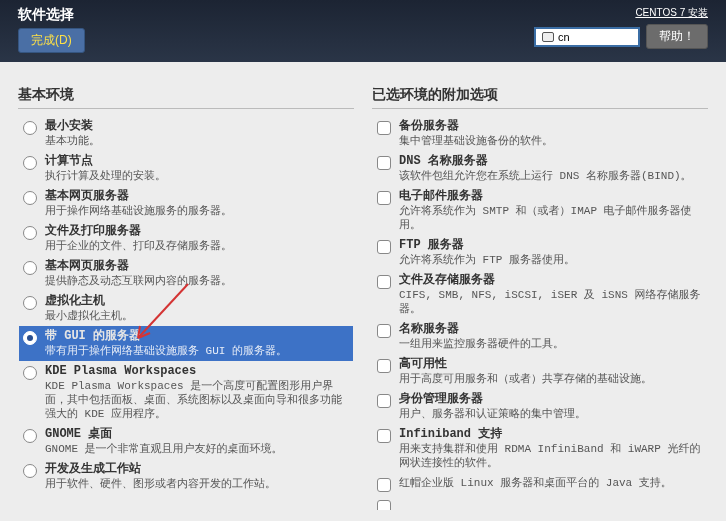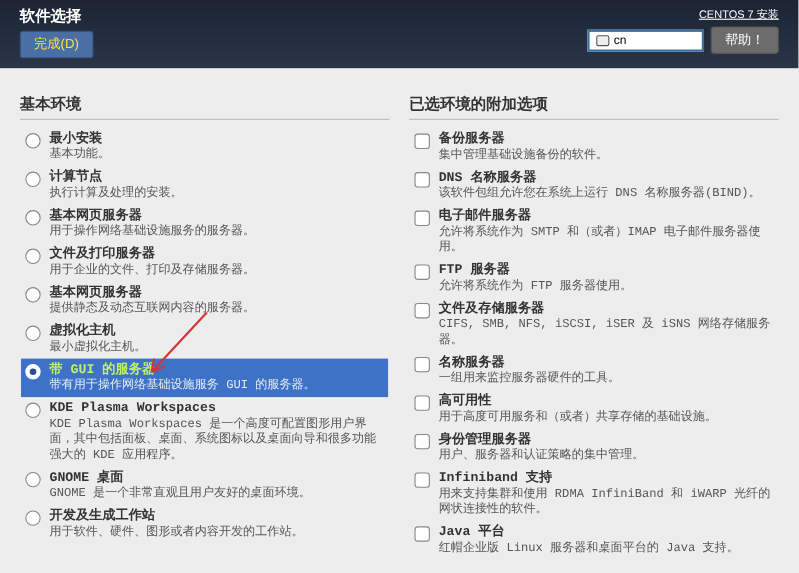--- a/index.html
+++ b/index.html
@@ -95,21 +95,21 @@
 .item .ctrl.radio { border-radius: 50%; }
 .item .ctrl.checkbox { border-radius: 3px; }
 .item .ctrl .dot {
   width: 6px; height: 6px; border-radius: 50%;
   background: #333;
 }
 .item .body { flex: 1; }
 .item .label { font-weight: bold; font-size: 12px; line-height: 15px; }
 .item .desc { font-size: 11px; color: #555; line-height: 14px; }
 .item.selected { background: #3d72c6; color: #fff; }
-.item.selected .label { color: #bef264; }
+.item.selected .label { color: #e5e5e5; }
 .item.selected .desc { color: #e6ecf7; }
 .item.selected .ctrl.radio { border-color: #fff; background: #fff; }
 .item.selected .ctrl .dot { background: #2a4f91; }
 
 .arrow-svg {
   position: absolute;
   left: 128px;
   top: 280px;
   pointer-events: none;
 }
@@ -280,21 +280,20 @@
         <div class="item">
           <div class="ctrl checkbox"></div>
           <div class="body">
             <div class="label">Infiniband 支持</div>
             <div class="desc">用来支持集群和使用 RDMA InfiniBand 和 iWARP 光纤的网状连接性的软件。</div>
           </div>
         </div>
         <div class="item">
           <div class="ctrl checkbox"></div>
           <div class="body">
-            <div class="label">Java 平台</div>
             <div class="desc">红帽企业版 Linux 服务器和桌面平台的 Java 支持。</div>
           </div>
         </div>
         <div class="item">
           <div class="ctrl checkbox"></div>
         </div>
       </div>
   </div>
 </div>
 

